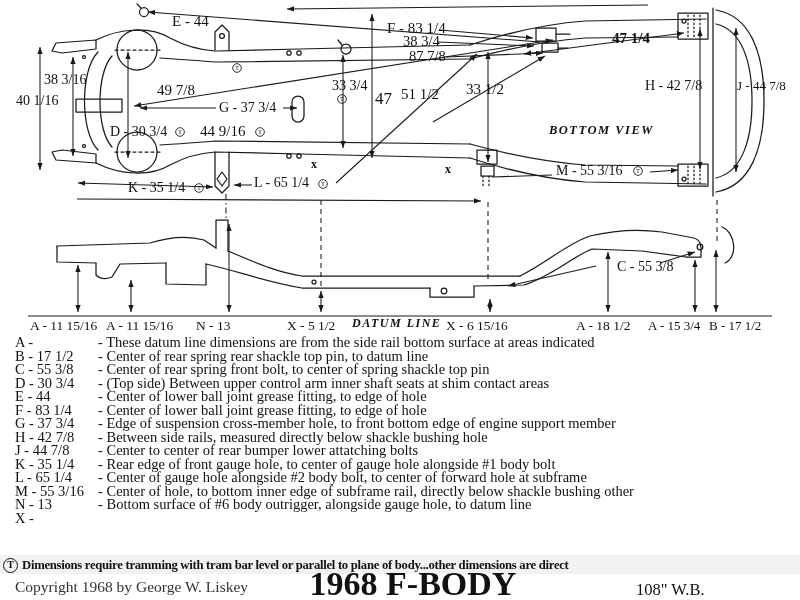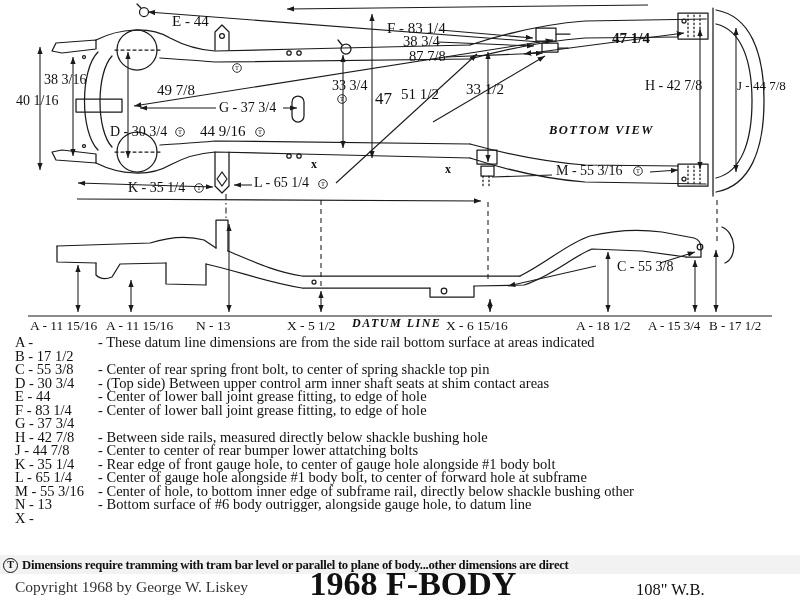--- a/index.html
+++ b/index.html
@@ -240,55 +240,57 @@
   </g>
 </svg>
 
 <div class="legend">
   <div class="lrow">
       <span class="lkey">A -</span>
       <span class="ldesc">- These datum line dimensions are from the side rail bottom surface at areas indicated</span>
     </div>
   <div class="lrow">
       <span class="lkey">B - 17 1/2</span>
+      <span class="ldesc">- Center of rear spring rear shackle top pin, to datum line</span>
     </div>
   <div class="lrow">
       <span class="lkey">C - 55 3/8</span>
       <span class="ldesc">- Center of rear spring front bolt, to center of spring shackle top pin</span>
     </div>
   <div class="lrow">
       <span class="lkey">D - 30 3/4</span>
       <span class="ldesc">- (Top side) Between upper control arm inner shaft seats at shim contact areas</span>
     </div>
   <div class="lrow">
       <span class="lkey">E - 44</span>
       <span class="ldesc">- Center of lower ball joint grease fitting, to edge of hole</span>
     </div>
   <div class="lrow">
       <span class="lkey">F - 83 1/4</span>
       <span class="ldesc">- Center of lower ball joint grease fitting, to edge of hole</span>
     </div>
   <div class="lrow">
       <span class="lkey">G - 37 3/4</span>
+      <span class="ldesc">- Edge of suspension cross-member hole, to front bottom edge of engine support member</span>
     </div>
   <div class="lrow">
       <span class="lkey">H - 42 7/8</span>
       <span class="ldesc">- Between side rails, measured directly below shackle bushing hole</span>
     </div>
   <div class="lrow">
       <span class="lkey">J - 44 7/8</span>
       <span class="ldesc">- Center to center of rear bumper lower attatching bolts</span>
     </div>
   <div class="lrow">
       <span class="lkey">K - 35 1/4</span>
       <span class="ldesc">- Rear edge of front gauge hole, to center of gauge hole alongside #1 body bolt</span>
     </div>
   <div class="lrow">
       <span class="lkey">L - 65 1/4</span>
-      <span class="ldesc">- Center of gauge hole alongside #1 body bolt, to center of forward hole at subframe</span>
+      <span class="ldesc">- Center of gauge hole alongside #2 body bolt, to center of forward hole at subframe</span>
     </div>
   <div class="lrow">
       <span class="lkey">M - 55 3/16</span>
       <span class="ldesc">- Center of hole, to bottom inner edge of subframe rail, directly below shackle bushing other</span>
     </div>
   <div class="lrow">
       <span class="lkey">N - 13</span>
       <span class="ldesc">- Bottom surface of #6 body outrigger, alongside gauge hole, to datum line</span>
     </div>
   <div class="lrow">

